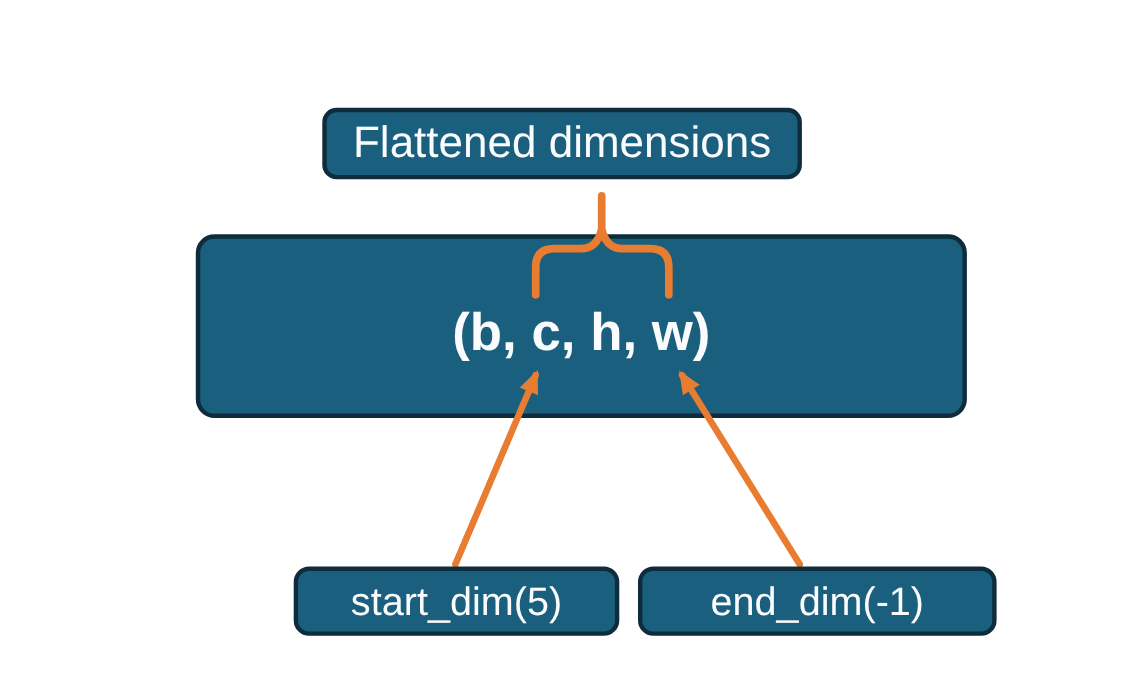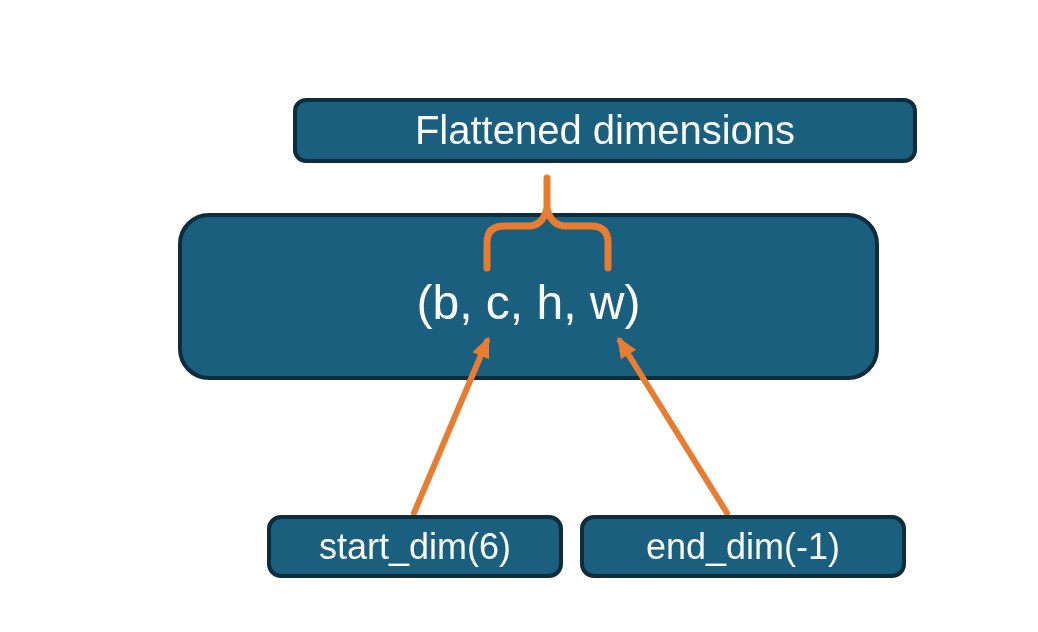--- a/index.html
+++ b/index.html
@@ -27,30 +27,31 @@
     border: 4px solid var(--box-border);
     color: var(--text-color);
     display: flex;
     align-items: center;
     justify-content: center;
     text-align: center;
   }
 
   .title-box {
     left: 293px; top: 98px;
-    width: 624px; height: 65px;
+    width: 436px; height: 65px;
     border-radius: 13px;
     font-size: 40px;
   }
 
   .tensor-box {
     left: 178px; top: 213px;
     width: 701px; height: 167px;
-    border-radius: 31px;
+    border-radius: 17px;
     font-size: 48px;
+    font-weight: bold;
   }
   .tensor-box span { position: relative; top: 6px; }
 
   .param-box {
     top: 515px;
     height: 63px;
     border-radius: 14px;
     font-size: 36px;
   }
   .param-box.start { left: 267px; width: 296px; }
@@ -92,20 +93,20 @@
 
     <path class="brace" d="M 487 268 L 487 243 Q 487 226 504 226 L 528 226 Q 543 226 547 208 L 547 178
              M 547 178 L 547 208 Q 551 226 566 226 L 591 226 Q 608 226 608 243 L 608 268"></path>
 
     <line class="arrow" x1="414" y1="513" x2="487" y2="341" marker-end="url(#arrowhead)"></line>
 
     <line class="arrow" x1="727" y1="513" x2="620" y2="341" marker-end="url(#arrowhead)"></line>
   </svg>
 
   <div class="box param-box start">
-    <span>start_dim(6)</span>
+    <span>start_dim(5)</span>
   </div>
 
   <div class="box param-box end">
     <span>end_dim(-1)</span>
   </div>
 
 </div>
 
 </body></html>

